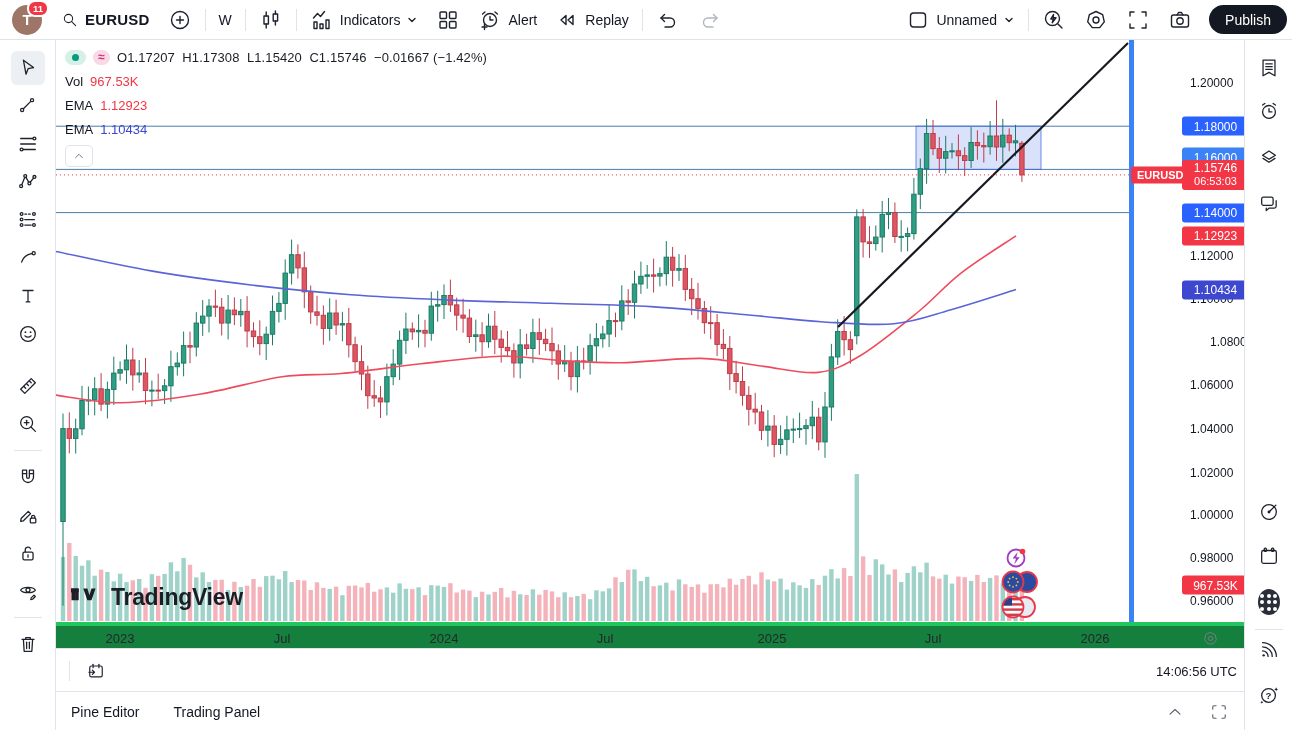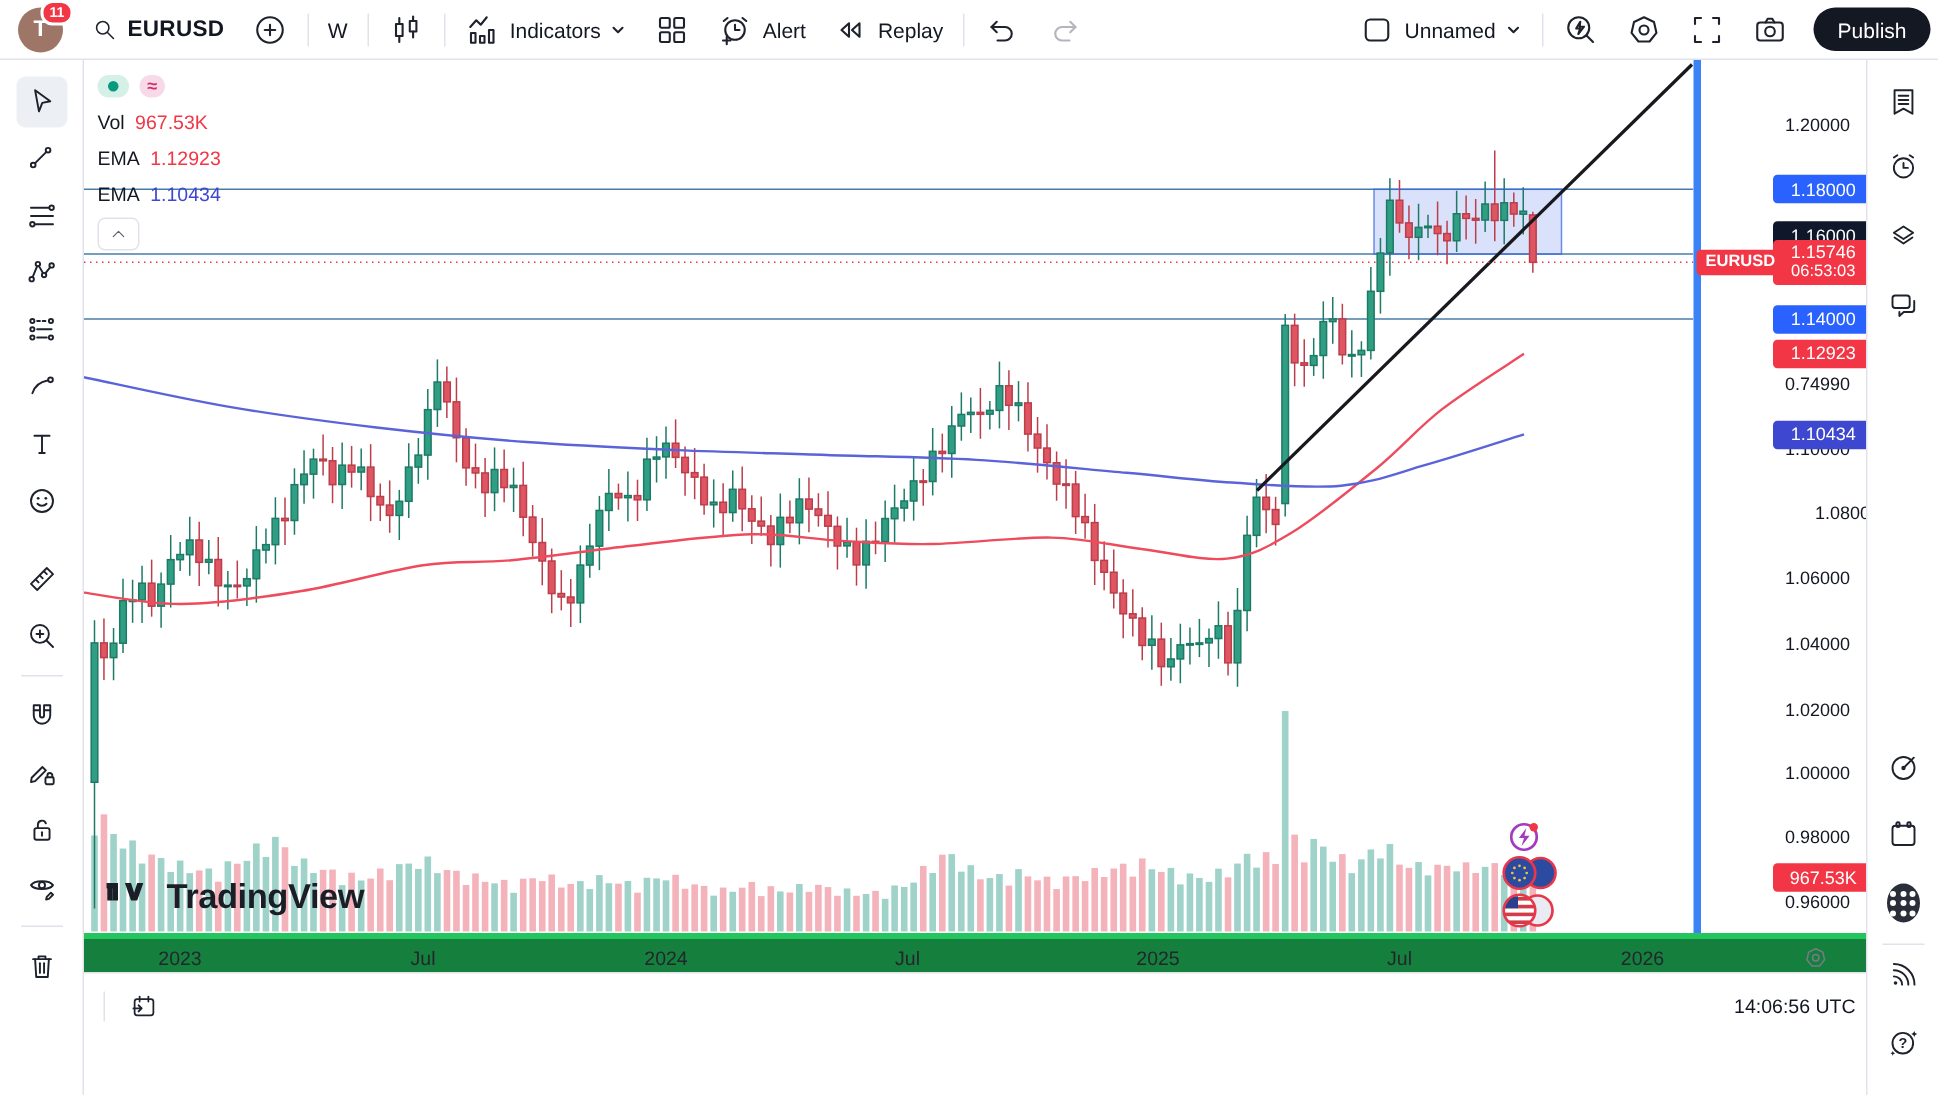--- a/index.html
+++ b/index.html
@@ -911,20 +911,21 @@
           <circle cx="957" cy="568" r="10.5" fill="none" stroke="#e8374a" stroke-width="1.8"></circle>
         </g>
       </svg>
 
     <div class="legend">
       <div class="lrow">
         <span class="pill pill-green">
             <i></i>
           </span>
         <span class="pill pill-pink">≈</span>
+        <span class="ohlc" id="ohlc">O1.17207  H1.17308  L1.15420  C1.15746  −0.01667 (−1.42%)</span>
       </div>
       <div class="lrow">
         <span class="lab">Vol</span>
         <span class="val red">967.53K</span>
       </div>
       <div class="lrow">
         <span class="lab">EMA</span>
         <span class="val red">1.12923</span>
       </div>
       <div class="lrow">
@@ -942,31 +943,31 @@
       <svg width="33" height="25" viewBox="0 0 40 24">
         <polygon points="0,0 15,0 15,7 8,7 8,23 1,23 1,7 0,7" fill="#1b1e27" transform="translate(0,0) scale(0.62) translate(0,0)"></polygon>
         <polygon points="0,0 15,0 15,23 8,23 8,7 0,7" fill="#1b1e27" transform="scale(0.62)"></polygon>
         <polygon points="18,0 26,0 30,13 34,0 42,0 34,23 26,23" fill="#1b1e27" transform="scale(0.62) translate(6,0)"></polygon>
       </svg>
       <span class="wm-text">TradingView</span>
     </div>
 
     <div class="paxis" id="paxis">
         <div class="ptick" style="top: 43.9992px;">1.20000</div>
-        <div class="ptick" style="top: 216.799px;">0.74990</div>
+        <div class="ptick" style="top: 216.799px;">1.12000</div>
         <div class="ptick" style="top: 259.999px;">1.10000</div>
         <div class="ptick" style="top: 303.199px; margin-left: 20px;">1.08000</div>
         <div class="ptick" style="top: 346.399px;">1.06000</div>
         <div class="ptick" style="top: 389.599px;">1.04000</div>
         <div class="ptick" style="top: 434px;">1.02000</div>
         <div class="ptick" style="top: 475.999px;">1.00000</div>
         <div class="ptick" style="top: 519.199px;">0.98000</div>
         <div class="ptick" style="top: 562.399px;">0.96000</div>
         <div class="pbadge" style="top: 87.1992px; background: rgb(41, 98, 255);">1.18000</div>
-        <div class="pbadge" style="top: 118px; background: #0f172a;">1.16000</div>
+        <div class="pbadge" style="top: 118px; background: #3b82f6;">1.16000</div>
         <div class="pbadge" style="top: 173.599px; background: rgb(41, 98, 255);">1.14000</div>
         <div class="pbadge" style="top: 196.862px; background: rgb(242, 54, 69);">1.12923</div>
         <div class="pbadge" style="top: 250.625px; background: rgb(61, 71, 208);">1.10434</div>
         <div class="pbadge two" style="top: 135.886px; background: rgb(242, 54, 69);">
           <div>1.15746</div>
           <div class="cd">06:53:03</div>
         </div>
         <div class="symtag" style="top: 135.886px;">EURUSD</div>
         <div class="pbadge" style="top: 546px; background: rgb(242, 54, 69);">967.53K</div>
       </div>
@@ -992,13 +993,29 @@
       <svg class="icon" viewBox="0 0 24 24" style="width:20px;height:20px">
           <rect x="4.5" y="6" width="15" height="13" rx="2"></rect>
           <line x1="8.5" y1="4" x2="8.5" y2="8"></line>
           <line x1="15.5" y1="4" x2="15.5" y2="8"></line>
           <path d="M3.5,13.5 h6.5 M7.6,11 l2.6,2.5 -2.6,2.5"></path>
         </svg>
     </button>
     <span class="clock">14:06:56 UTC</span>
   </div>
 
+  <div class="pinebar">
+    <button class="panel-tab">Pine Editor</button>
+    <button class="panel-tab">Trading Panel</button>
+    <div class="pine-icons">
+      <button class="range-btn" style="padding:0 4px">
+        <svg class="icon" viewBox="0 0 24 24" style="width:20px;height:20px;stroke:#5d606b">
+            <path d="M6,14.5 L12,9 L18,14.5"></path>
+          </svg>
+      </button>
+      <button class="range-btn" style="padding:0 4px">
+        <svg class="icon" viewBox="0 0 24 24" style="width:20px;height:20px;stroke:#5d606b">
+            <path d="M8.5,4.5 H6 a1.5,1.5 0 0 0 -1.5,1.5 V8.5 M15.5,4.5 H18 a1.5,1.5 0 0 1 1.5,1.5 V8.5 M19.5,15.5 V18 a1.5,1.5 0 0 1 -1.5,1.5 H15.5 M8.5,19.5 H6 a1.5,1.5 0 0 1 -1.5,-1.5 V15.5"></path>
+          </svg>
+      </button>
+    </div>
+  </div>
 </div>
 
 </body></html>

